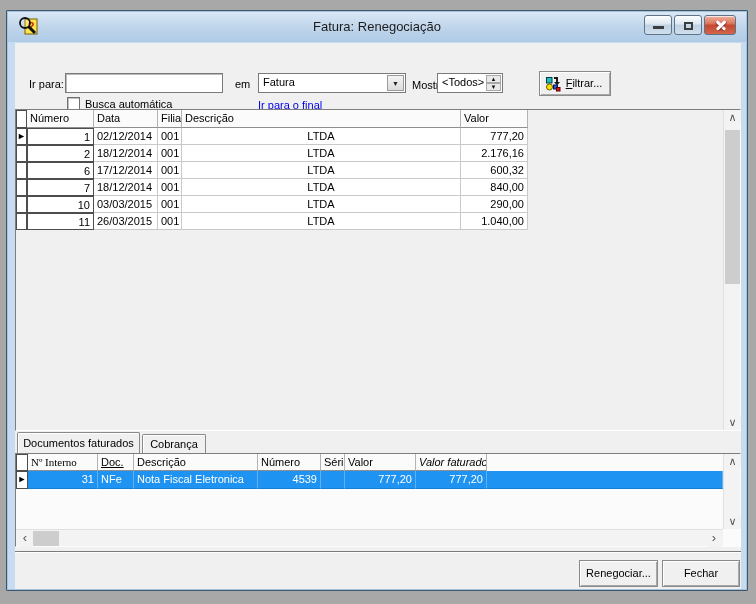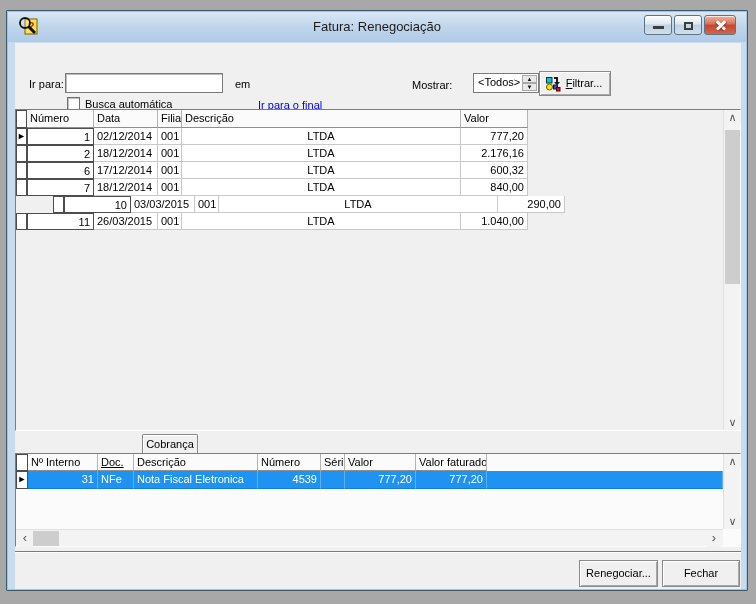--- a/index.html
+++ b/index.html
@@ -128,23 +128,27 @@
         <div class="glyph-x2"></div>
       </div>
     </div>
 
     <div class="client">
 
       <div class="lbl" style="left:14px; top:35px;">Ir para:</div>
       <input class="txtfield" style="left: 50px; top: 30px; width: 158px; height: 20px;" value="">
       <div class="lbl" style="left:220px; top:35px;">em</div>
 
+      <div class="combo" style="left:243px; top:30px; width:148px; height:20px;">
+        <span class="val">Fatura</span>
+        <span class="drop">▼</span>
+      </div>
 
       <div class="lbl" style="left:397px; top:36px;">Mostrar:</div>
-      <div class="spinner" style="left:458px; top:30px; width:66px; height:20px;">
+      <div class="spinner" style="left:422px; top:30px; width:66px; height:20px;">
         <span class="val">&lt;Todos&gt;</span>
         <span class="spinbtn up">▲</span>
         <span class="spinbtn dn">▼</span>
       </div>
 
       <div class="btn3d" style="left:524px; top:28px; width:72px; height:25px; line-height:23px; padding-left:18px;">
         <svg style="position:absolute; left:5px; top:4px;" width="16" height="16" viewBox="0 0 16 16">
           <rect x="1.5" y="1.5" width="5.5" height="5.5" fill="#19c2c2" stroke="#00393f"></rect>
           <path d="M9 1 L13 1 L13 6 L15 6 L12 9.5 L9 6 L11 6 L11 3 L9 3 Z" fill="#1a1a1a"></path>
           <rect x="8.5" y="9" width="4" height="4" fill="#2b52d8" stroke="#001a60"></rect>
@@ -194,21 +198,21 @@
           <div class="dcell c-r" style="width:67px;">600,32</div>
         </div>
         <div class="grow" style="left:0; top:69px; height:17px; line-height:16px;">
           <div class="dcell boxed" style="width:11px;"></div>
           <div class="dcell boxed c-r" style="width:67px;">7</div>
           <div class="dcell" style="width:64px;">18/12/2014</div>
           <div class="dcell" style="width:24px;">001</div>
           <div class="dcell c-c" style="width:279px;">LTDA</div>
           <div class="dcell c-r" style="width:67px;">840,00</div>
         </div>
-        <div class="grow" style="left:8px; top:86px; height:17px; line-height:16px;padding-left:29px;">
+        <div class="grow" style="left:0; top:86px; height:17px; line-height:16px;">
           <div class="dcell boxed" style="width:11px;"></div>
           <div class="dcell boxed c-r" style="width:67px;">10</div>
           <div class="dcell" style="width:64px;">03/03/2015</div>
           <div class="dcell" style="width:24px;">001</div>
           <div class="dcell c-c" style="width:279px;">LTDA</div>
           <div class="dcell c-r" style="width:67px;">290,00</div>
         </div>
         <div class="grow" style="left:0; top:103px; height:17px; line-height:16px;">
           <div class="dcell boxed" style="width:11px;"></div>
           <div class="dcell boxed c-r" style="width:67px;">11</div>
@@ -218,33 +222,34 @@
           <div class="dcell c-r" style="width:67px;">1.040,00</div>
         </div>
 
         <div class="sb" style="right:0; top:0; width:17px; height:320px;">
           <div class="sb-btn" style="top:1px; left:0; width:17px; font-size:11px;">∧</div>
           <div class="sb-thumb" style="left:1px; top:20px; width:15px; height:154px;"></div>
           <div class="sb-btn" style="bottom:1px; left:0; width:17px; font-size:11px;">∨</div>
         </div>
       </div>
 
-      <div class="tab" style="left:127px; top:391px; width:56px; height:19px; line-height:18px;">Cobrança</div>
+      <div class="tab" style="left:2px; top:389px; width:123px; height:21px; line-height:20px;">Documentos faturados</div>
+      <div class="tab" style="left:127px; top:391px; width:64px; height:19px; line-height:18px;">Cobrança</div>
 
       <div class="grid" style="left:0; top:410px; width:726px; height:94px; background:#fbfbfb;">
 
         <div class="grow" style="left:0; top:0; height:17px; line-height:16px;">
           <div class="hcell boxed" style="width:12px;"></div>
-          <div class="hcell" style="width:70px;">Nº Interno</div>
+          <div class="hcell" style="width:70px;font-family:Liberation Serif, serif;">Nº Interno</div>
           <div class="hcell" style="width:36px;text-decoration:underline;">Doc.</div>
           <div class="hcell" style="width:124px;">Descrição</div>
           <div class="hcell" style="width:63px;">Número</div>
           <div class="hcell" style="width:24px;">Série</div>
           <div class="hcell" style="width:71px;">Valor</div>
-          <div class="hcell" style="width:71px;">Valor faturado</div>
+          <div class="hcell" style="width:71px;font-style:italic;">Valor faturado</div>
         </div>
 
         <div class="grow selrow" style="left:0; top:17px; height:18px; line-height:17px;">
           <div class="dcell boxed indicator" style="width:12px;">►</div>
           <div class="dcell dsel c-r" style="width:70px;">31</div>
           <div class="dcell dsel" style="width:36px;">NFe</div>
           <div class="dcell dsel" style="width:124px;">Nota Fiscal Eletronica</div>
           <div class="dcell dsel c-r" style="width:63px;">4539</div>
           <div class="dcell dsel" style="width:24px;"></div>
           <div class="dcell dsel c-r" style="width:71px;">777,20</div>

